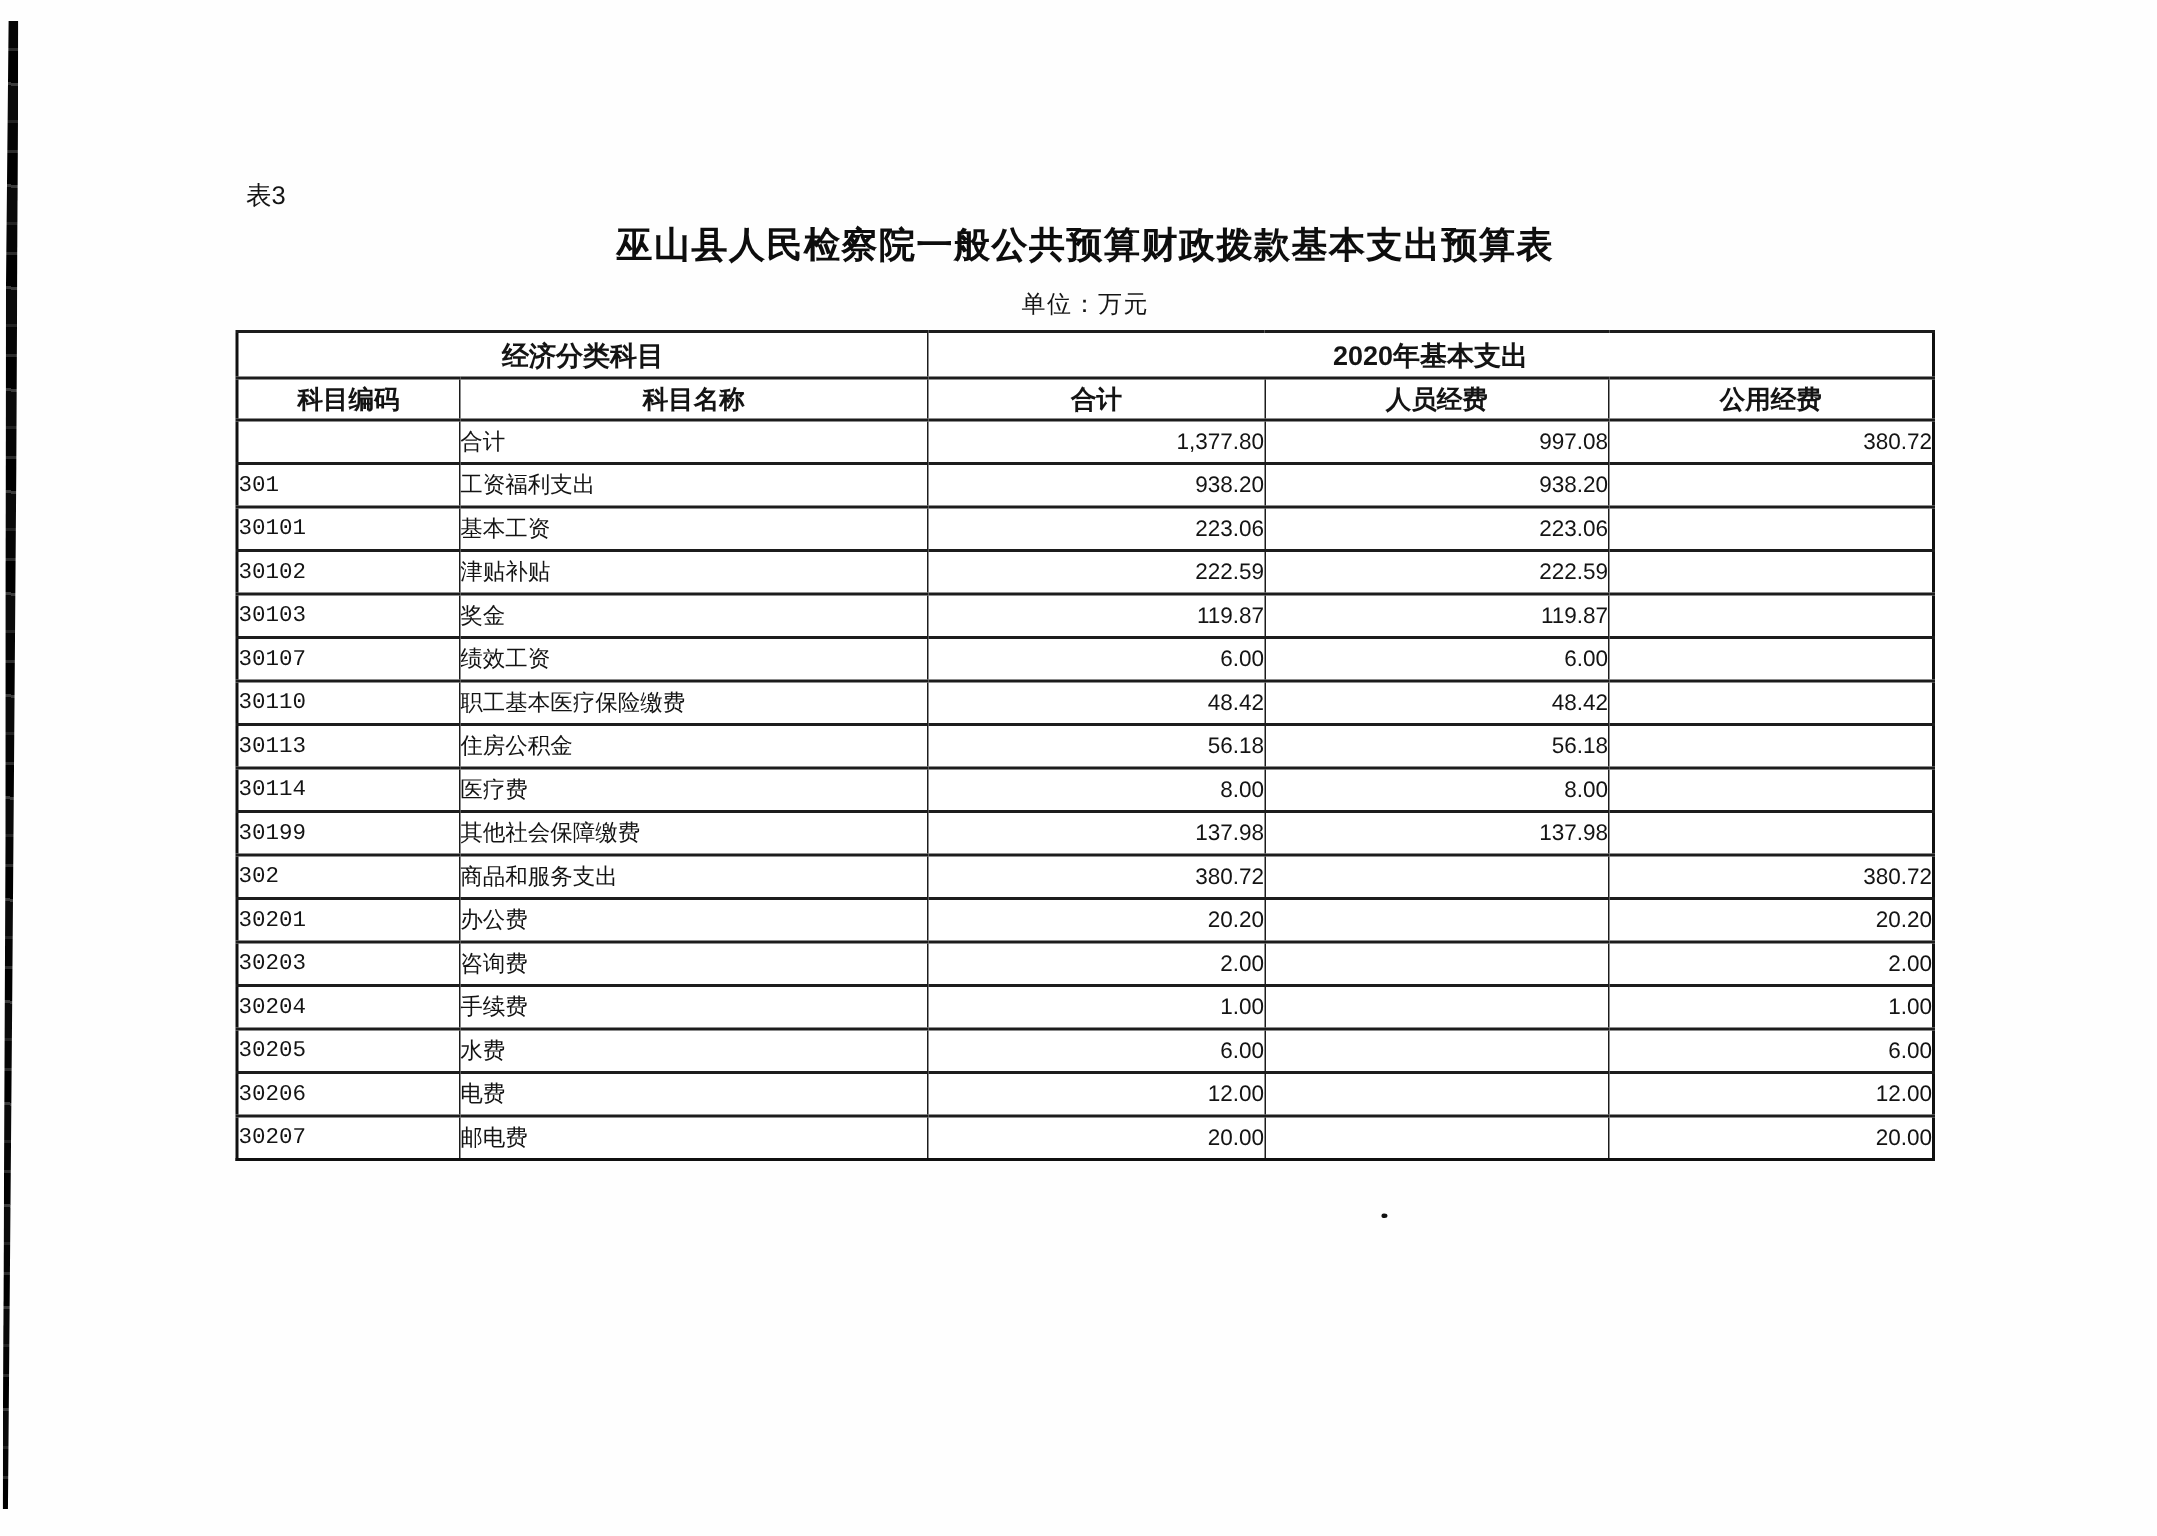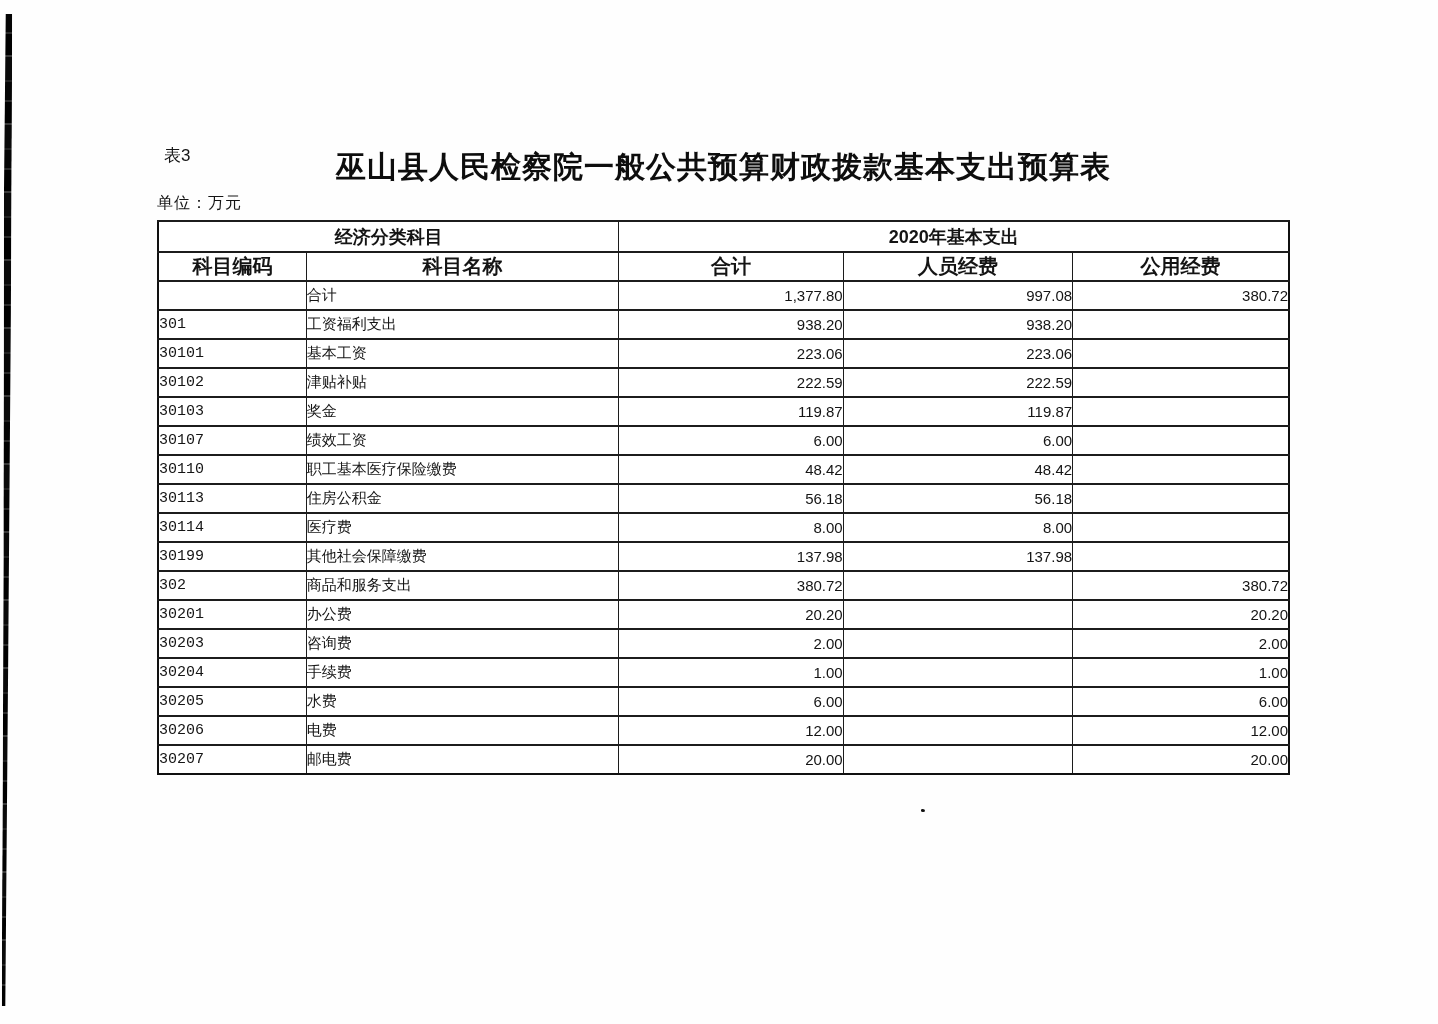--- a/index.html
+++ b/index.html
@@ -29,40 +29,39 @@
         #0a0a0a 43px 66px, #222 66px 68px);
     clip-path: polygon(18% 0, 100% 0, 92% 30%, 70% 65%, 45% 100%, 0 100%, 10% 55%, 0 20%);
     transform: rotate(0.15deg);
   }
 
   .form-label {
     position: absolute;
     left: 164px; top: 119px;
     font-size: 17px;
     font-family: "Liberation Sans", sans-serif;
-    margin-top: 25px;
   }
 
   .doc-title {
     position: absolute;
     left: 157px; top: 147px;
     width: 1133px;
     text-align: center;
     font-family: "Liberation Serif", "DejaVu Serif", serif;
     font-weight: 700;
-    font-size: 30px;
+    font-size: 24px;
     letter-spacing: 1px;
     color: #0d0d0d;
   }
 
   .unit-note {
     position: absolute;
     top: 193px;
     left: 157px; width: 1133px;
-    text-align: left;
+    text-align: center;
     font-family: "Liberation Serif", "DejaVu Serif", serif;
     font-size: 16px;
     letter-spacing: 1px;
   }
 
   table.budget {
     position: absolute;
     left: 157px; top: 220px;
     width: 1133px;
     border-collapse: collapse;
@@ -79,21 +78,21 @@
   }
   table.budget thead tr.group-row th {
     height: 31px;
     font-size: 18px;
     font-weight: 700;
     text-align: center;
     font-family: "Liberation Sans", "DejaVu Sans", sans-serif;
   }
   table.budget thead tr.cols-row th {
     height: 28px;
-    font-size: 20px;
+    font-size: 17px;
     font-weight: 700;
     text-align: center;
     font-family: "Liberation Sans", "DejaVu Sans", sans-serif;
     margin-top: 28px;
   }
   table.budget tbody td { height: 29px; font-size: 15px; }
 
   td.c-code {
     font-family: Liberation Mono, monospace;
     padding-left: 4px;

